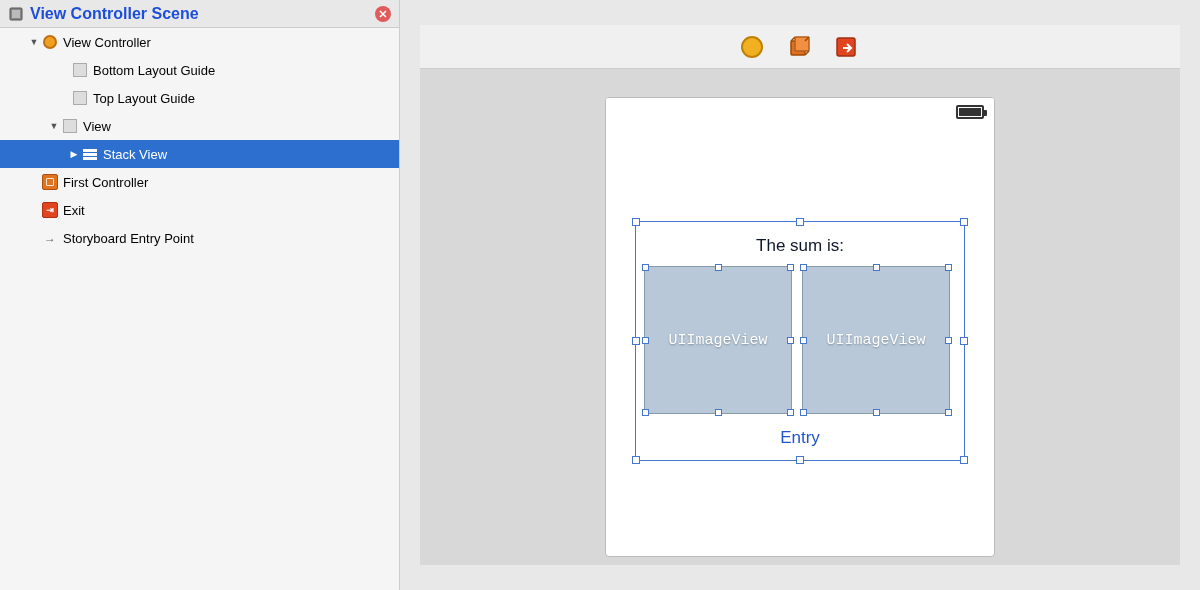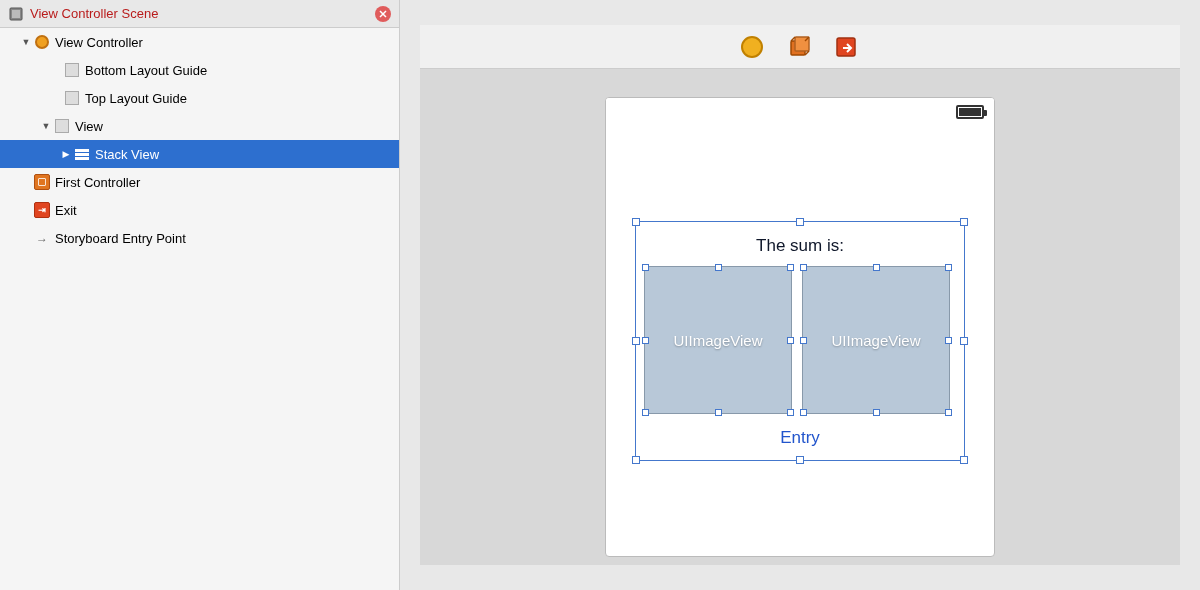--- a/index.html
+++ b/index.html
@@ -35,40 +35,40 @@
     .tree-header-icon {
       width: 16px;
       height: 16px;
       margin-right: 6px;
       display: flex;
       align-items: center;
       justify-content: center;
     }
 
     .header-title {
-      font-size: 13px;
-      font-weight: 400;
-      color: #b91c1c;
+      font-size: 16px;
+      font-weight: 700;
+      color: #1d4ed8;
       flex: 1;
     }
 
     .close-circle {
       width: 16px;
       height: 16px;
       background: #e05c5c;
       border-radius: 50%;
       display: flex;
       align-items: center;
       justify-content: center;
     }
 
     .tree-item {
       display: flex;
       align-items: center;
-      padding: 3px 3px;
+      padding: 3px 11px;
       cursor: pointer;
       white-space: nowrap;
     }
 
     .tree-item.selected {
       background: #2d6fcf;
       color: white;
     }
 
     .tree-item .indent {
@@ -297,20 +297,21 @@
       text-align: center;
       font-size: 17px;
       color: #0f172a;
       padding: 6px 0 10px 0;
     }
 
     .image-views-row {
       display: flex;
       gap: 10px;
       margin-bottom: 10px;
+      font-family: Liberation Mono, monospace;
     }
 
     .uiimage-view {
       width: 148px;
       height: 148px;
       background: #b8c8d8;
       border: 1px solid #8899aa;
       display: flex;
       align-items: center;
       justify-content: center;

